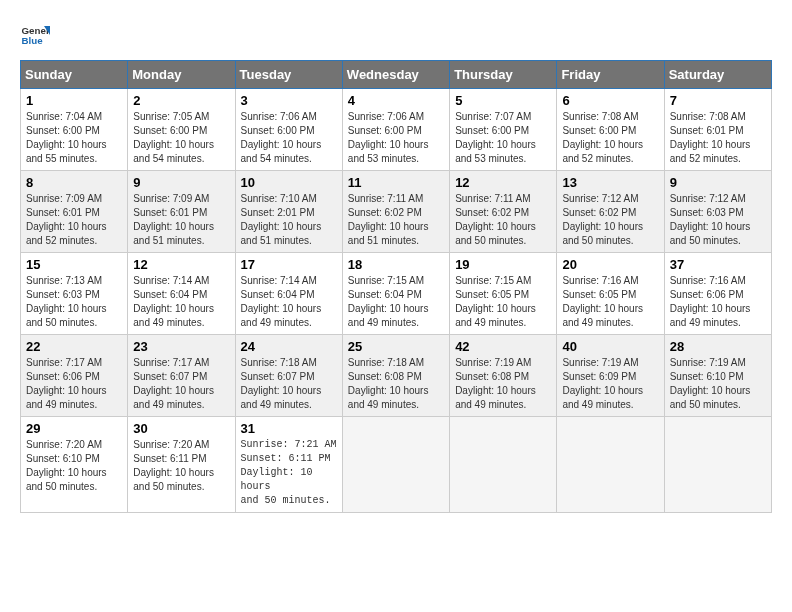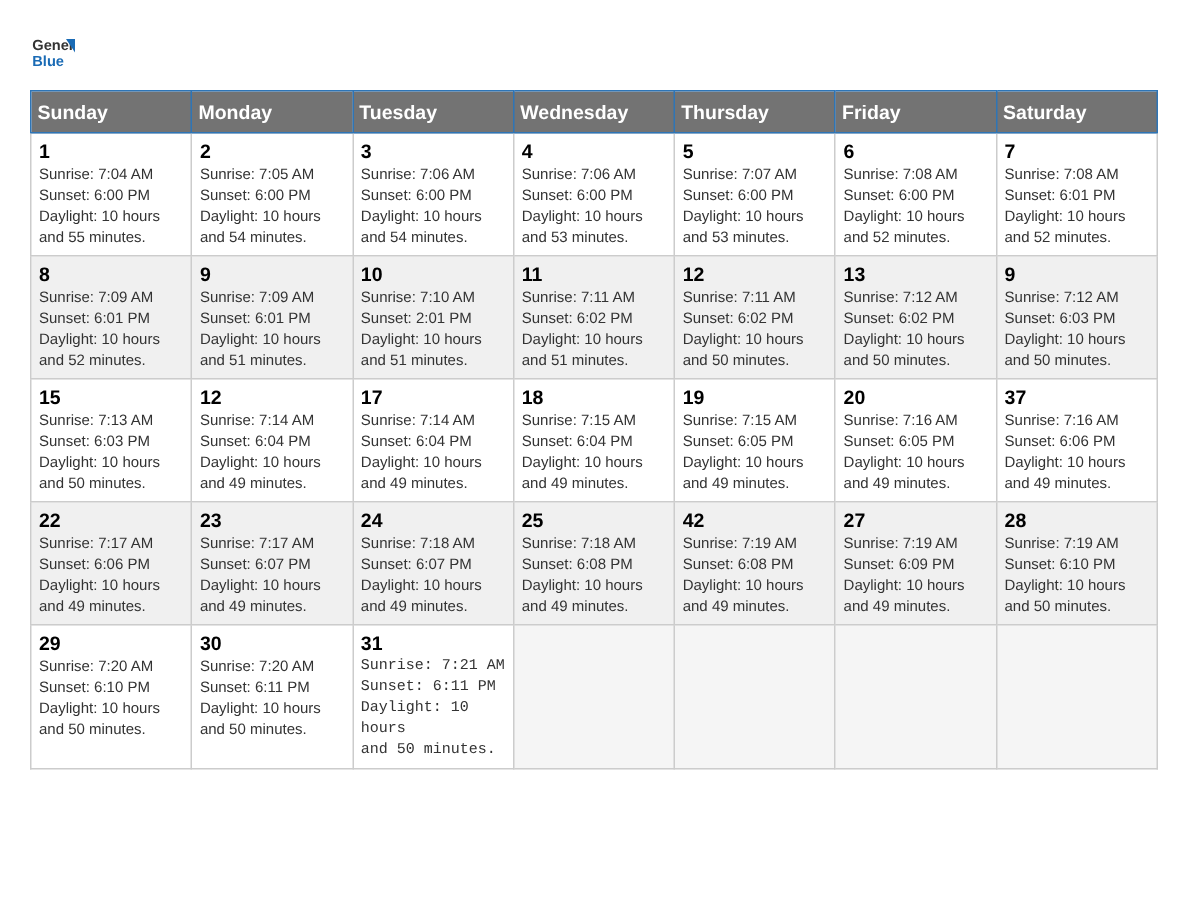--- a/index.html
+++ b/index.html
@@ -296,21 +296,21 @@
 and 49 minutes.</div>
         </td>
         <td>
           <span class="day-number">42</span>
           <div class="day-info" style="white-space: pre-line;">Sunrise: 7:19 AM
 Sunset: 6:08 PM
 Daylight: 10 hours
 and 49 minutes.</div>
         </td>
         <td>
-          <span class="day-number">27</span>
+          <span class="day-number">40</span>
           <div class="day-info" style="white-space: pre-line;">Sunrise: 7:19 AM
 Sunset: 6:09 PM
 Daylight: 10 hours
 and 49 minutes.</div>
         </td>
         <td>
           <span class="day-number">28</span>
           <div class="day-info" style="white-space: pre-line;">Sunrise: 7:19 AM
 Sunset: 6:10 PM
 Daylight: 10 hours

